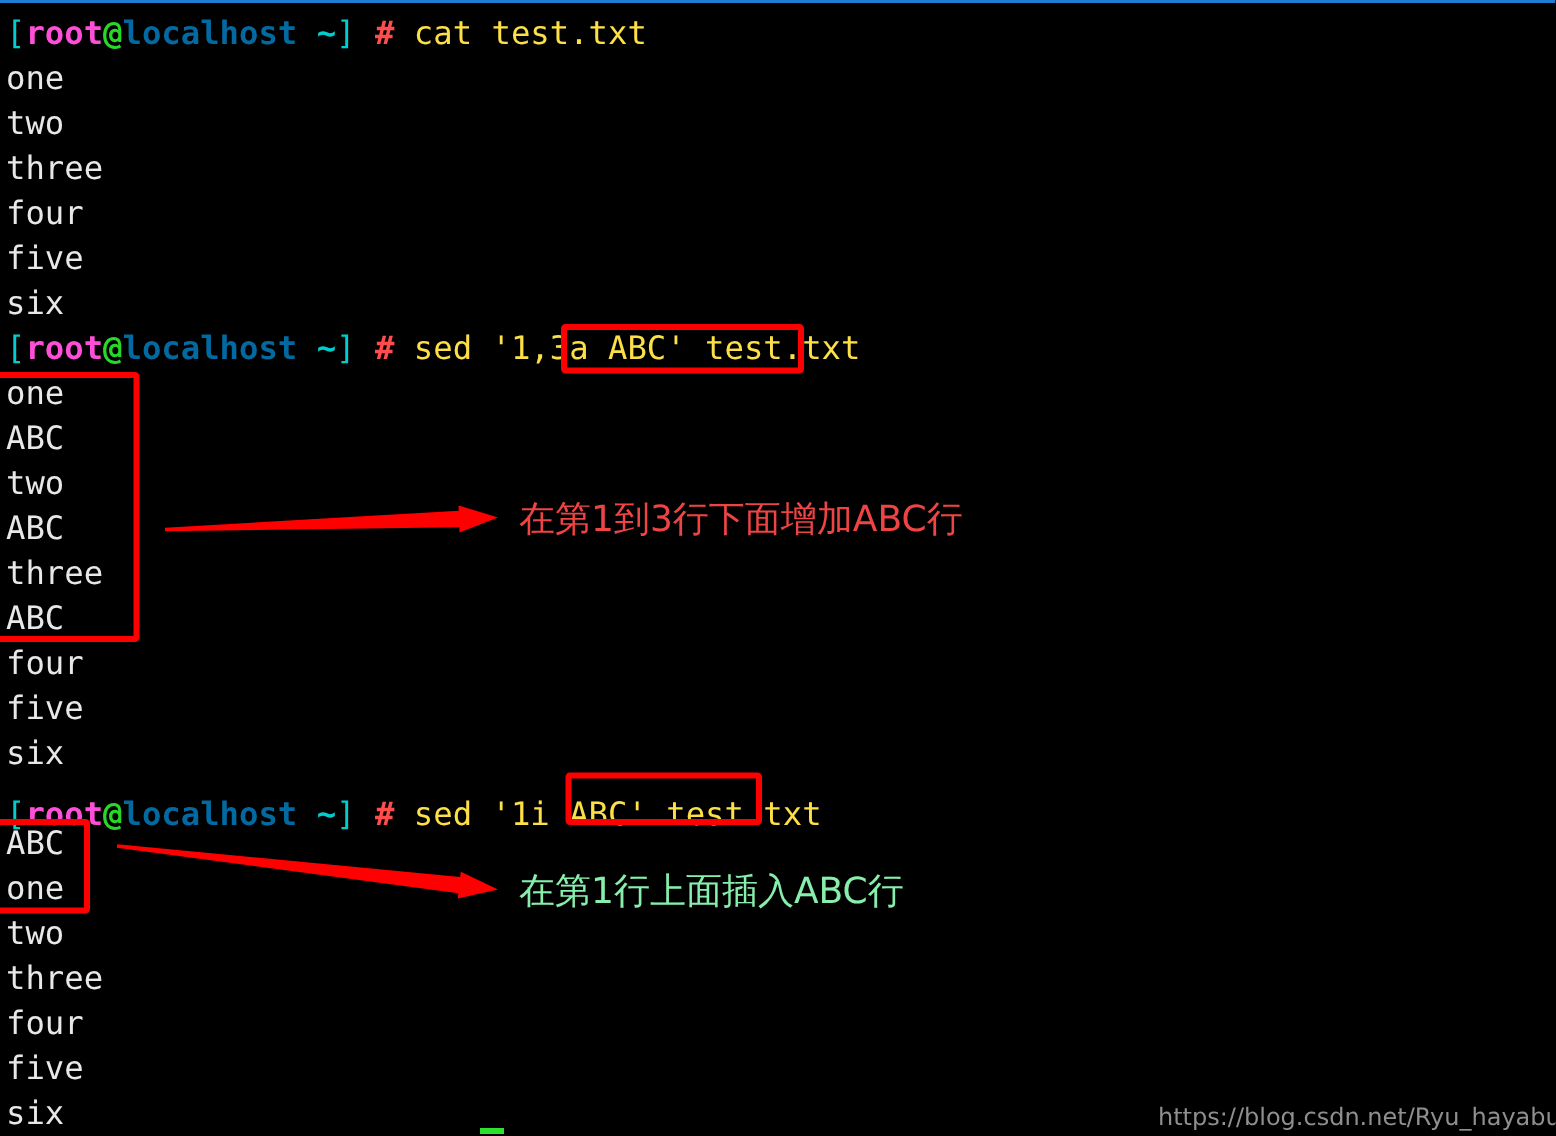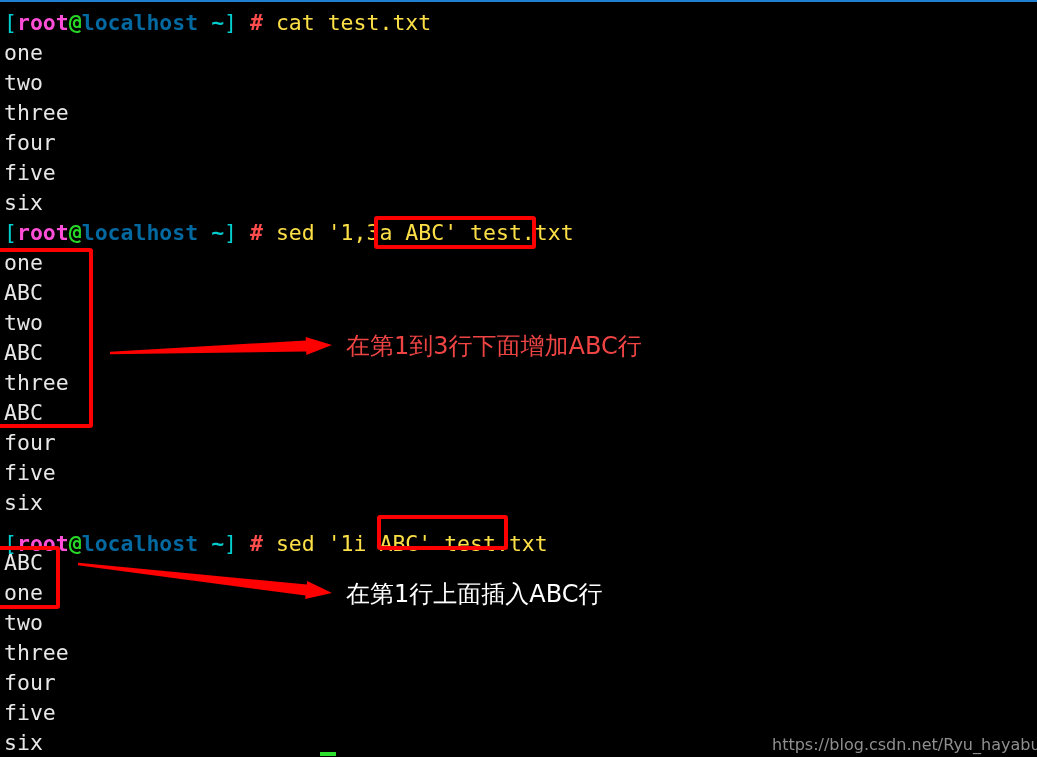--- a/index.html
+++ b/index.html
@@ -123,19 +123,19 @@
   <div id="arrows">
       <svg class="arrow-svg" width="262" height="48" style="left: 90px; top: 323px;">
         <polygon points="20.04,29.20 216.21,26.43 216.34,29.93 242.00,20.00 215.69,11.94 215.82,15.44 19.96,26.80" fill="#fe0000"></polygon>
       </svg>
       <svg class="arrow-svg" width="294" height="69" style="left: 58px; top: 542px;">
         <polygon points="19.86,21.19 247.54,51.52 247.15,54.99 274.00,49.00 249.19,37.11 248.79,40.59 20.14,18.81" fill="#fe0000"></polygon>
       </svg>
     </div>
   <div id="notes">
       <div class="note" style="left: 346px; top: 330px; color: #ef4444;">在第1到3行下面增加ABC行</div>
-      <div class="note" style="left: 346px; top: 578px; color: #ffffff;">在第1行上面插入ABC行</div>
+      <div class="note" style="left: 346px; top: 578px; color: #86efac;">在第1行上面插入ABC行</div>
     </div>
 
   <div id="cursor" style="left: 320px; top: 750px; width: 16px; height: 4px; background: rgb(46, 224, 46);"></div>
 
   <div id="watermark" style="left: 772px; top: 728px; color: rgb(143, 143, 143);">https://blog.csdn.net/Ryu_hayabusa</div>
 </div>
 
 </body></html>

